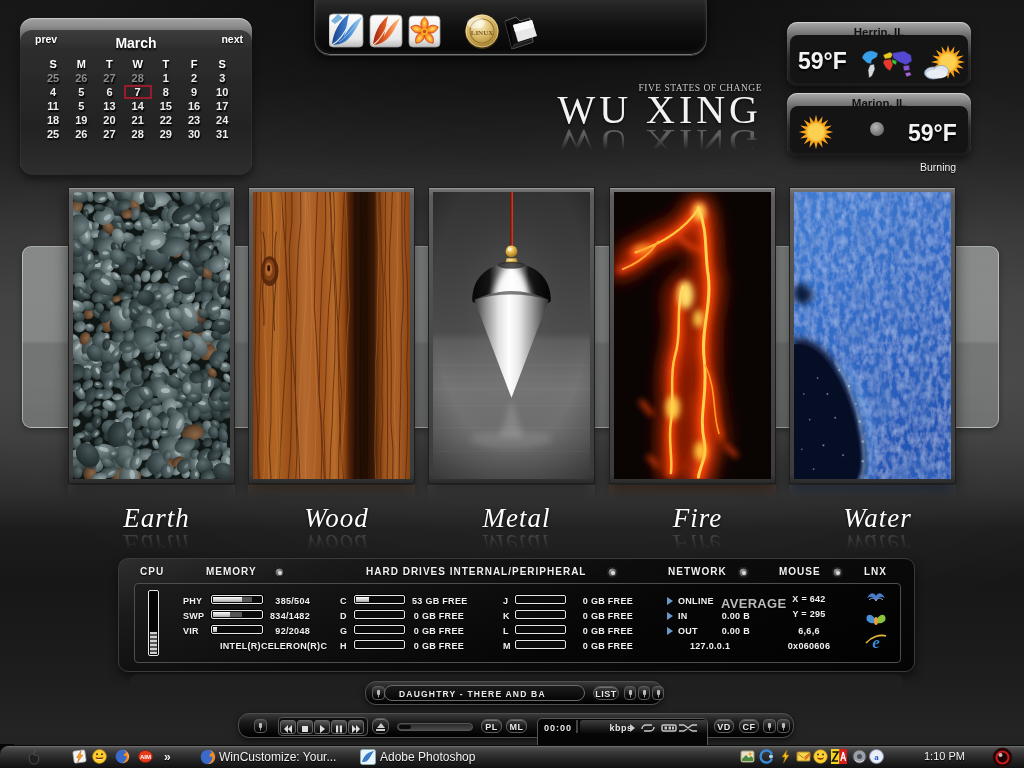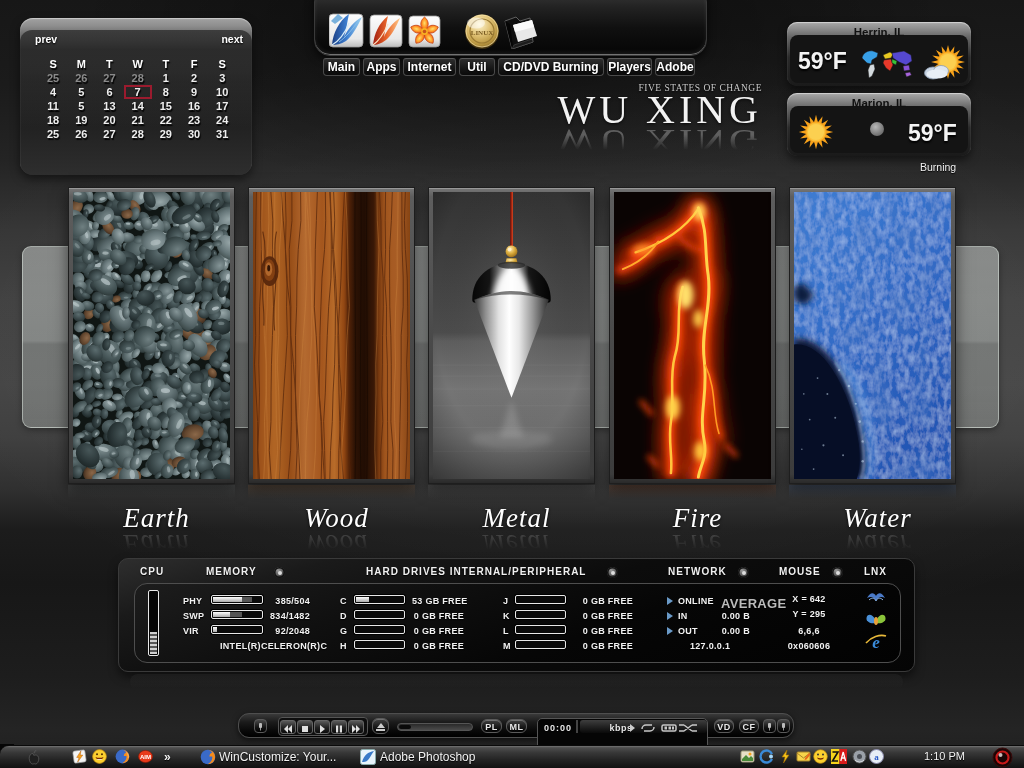--- a/index.html
+++ b/index.html
@@ -14,20 +14,21 @@
 <div id="screen">
 <div class="abs" id="band" style="left:22px;top:246px;width:977px;height:182px;border-radius:9px;
  background:linear-gradient(180deg,rgba(233,238,235,0.44) 0%,rgba(218,225,221,0.42) 52%,rgba(196,203,199,0.36) 54%,rgba(196,202,198,0.34) 100%);
  border:1px solid rgba(225,235,228,0.5);box-shadow:0 2px 6px rgba(0,0,0,0.35)"></div>
 <div class="abs" id="cal" style="left:20px;top:18px;width:232px;height:157px;border-radius:13px;
  background:linear-gradient(180deg,#a2a2a2 0%,#8e8e8e 5%,#6f6f6f 10%,#3f3f3f 20%,#2c2c2c 40%,#222 70%,#2e2e2e 100%);
  box-shadow:inset 0 1px 1px rgba(255,255,255,0.45), 0 4px 10px rgba(0,0,0,0.5);color:#fff">
  <div class="abs" style="left:0;top:12px;width:232px;height:145px;border-radius:12px;background:linear-gradient(180deg,rgba(18,18,18,0.6),rgba(25,25,25,0.28) 30%,rgba(30,30,30,0) 70%)"></div>
  <div class="abs" style="left:15px;top:15px;font-size:10.5px;font-weight:bold;text-shadow:0 1px 2px #000">prev</div>
  <div class="abs" style="right:9px;top:15px;font-size:10.5px;font-weight:bold;text-shadow:0 1px 2px #000">next</div>
+ <div class="abs" style="left:0;top:17px;width:232px;text-align:center;font-size:14px;font-weight:bold;text-shadow:0 2px 2px #000">March</div>
  <table class="abs" style="left:19px;top:39px;border-collapse:collapse;font-size:11px;font-weight:bold;text-align:center;color:#eee">
  <tbody>
           <tr style="color:#fff">
             <td>S</td>
             <td>M</td>
             <td>T</td>
             <td>W</td>
             <td>T</td>
             <td>F</td>
             <td>S</td>
@@ -149,23 +150,20 @@
    <ellipse cx="147" cy="12" rx="9" ry="5.5" fill="#fff" opacity="0.5"></ellipse>
    <text x="153" y="23.5" font-size="7" font-weight="bold" fill="#7a5c22" text-anchor="middle" font-family="Liberation Serif">LINUX</text>
 
    <path d="M176 10 L187 6 L191 10 L201 7 L204 31 L183 38 Z" fill="#0f0f0f" stroke="#606060" stroke-width="1"></path>
    <path d="M184 14 L203 9 L208 25 L189 31 Z" fill="#e8e8e8"></path>
    <path d="M184 14 L203 9 L205 16 L186 21 Z" fill="#fbfbfb"></path>
    <path d="M176 10 L181 13 L184 36 L183 38 Z" fill="#050505"></path>
    <path d="M183 38 L204 31 L203 28 L185 34 Z" fill="#1c1c1c" stroke="#555" stroke-width="0.5"></path>
   </svg>
  </div>
-</div>
-<div class="abs" id="tabs" style="left:323px;top:58px;height:18px;font-size:12px;font-weight:bold;color:#fff;white-space:nowrap">
- <span class="tab" style="width:37px">Main</span><span class="tab" style="width:37px">Apps</span><span class="tab" style="width:53px">Internet</span><span class="tab" style="width:36px">Util</span><span class="tab" style="width:106px">CD/DVD Burning</span><span class="tab" style="width:45px">Players</span><span class="tab" style="width:40px">Adobe</span>
 </div>
 <style>
 .tab{display:inline-block;height:18px;line-height:17px;text-align:center;margin-right:3px;
  background:linear-gradient(180deg,#2e2e2e,#161616 60%,#0a0a0a);border:1px solid #4a4a4a;border-top-color:#5a5a5a;border-radius:3px 3px 4px 4px;text-shadow:0 1px 2px #000}
 </style>
 <div class="abs" id="title" style="left:262px;top:83px;width:500px;text-align:right;color:#fff">
  <div style="font-family:'Liberation Serif',serif;font-size:9.5px;letter-spacing:0.5px;color:#c8c8c8;text-shadow:0 1px 2px #000">FIVE STATES OF CHANGE</div>
  <div id="wux" style="transform:translateZ(0);font-family:'Liberation Serif',serif;font-size:40px;letter-spacing:4px;line-height:33px;color:#f2f2f2;text-shadow:0 1px 3px rgba(0,0,0,0.8)">WU XING</div>
  <div id="wuxr" style="font-family:'Liberation Serif',serif;font-size:40px;letter-spacing:4px;line-height:30px;color:#f2f2f2;transform:scaleY(-0.85);opacity:0.3;
   -webkit-mask-image:linear-gradient(180deg,rgba(0,0,0,0) 15%,rgba(0,0,0,1) 75%);mask-image:linear-gradient(180deg,rgba(0,0,0,0) 15%,rgba(0,0,0,1) 75%)">WU XING</div>
@@ -1208,21 +1206,21 @@
 <div class="plabelr" style="left:433px">Metal</div>
 <div class="plabelr" style="left:614px">Fire</div>
 <div class="plabelr" style="left:794px">Water</div>
 <style>
 #mon{left:118px;top:558px;width:797px;height:114px;border-radius:10px;
  background:linear-gradient(165deg,#2e2e2e 0%,#1a1a1a 18%,#0c0c0c 45%,#050505 100%);
  border:1px solid #3a3a3a;box-shadow:0 5px 10px rgba(0,0,0,0.5);color:#fff}
 #mon .hd{position:absolute;top:7px;font-size:10px;font-weight:bold;letter-spacing:1.0px;color:#f0f0f0;text-shadow:0 1px 1px #000}
 #mon .tgt{position:absolute;top:8px;width:11px;height:11px;border-radius:50%;background:radial-gradient(circle at 38% 32%,#9a9a9a,#3a3a3a 65%);box-shadow:inset 0 0 0 1.5px #111}
 #mon .tgt::after{content:"";position:absolute;left:3.5px;top:3.5px;width:4px;height:4px;border-radius:50%;background:#ddd}
-#mon #inner{position:absolute;left:15px;top:24px;width:767px;height:80px;border:1px solid #4e4e4e;border-radius:13px;
+#mon #inner{position:absolute;left:15px;top:24px;width:767px;height:80px;border:1px solid #4e4e4e;border-radius:4px;
  background:linear-gradient(160deg,#1d1d1d 0%,#101010 30%,#060606 60%,#020202 100%)}
 .mrow{position:absolute;font-size:9px;font-weight:bold;letter-spacing:0.3px;color:#f2f2f2;text-shadow:0 1px 1px #000;white-space:nowrap}
 .mbar{position:absolute;height:9px;border:1px solid #e8e8e8;border-radius:2px;background:#0a0a0a;box-shadow:0 0 0 1px #000}
 .mbar i{position:absolute;left:1px;top:1px;bottom:1px;background:linear-gradient(180deg,#fff,#aaa)}
 .mbar b{position:absolute;top:1px;bottom:1px;background:#555}
 .tri{position:absolute;width:0;height:0;border-left:6px solid #6a9ac8;border-top:4px solid transparent;border-bottom:4px solid transparent}
 </style>
 <div class="abs" id="mon">
  <div class="hd" style="left:21px">CPU</div>
  <div class="hd" style="left:87px">MEMORY</div>
@@ -1310,20 +1308,28 @@
 <div class="abs" style="left:130px;top:674px;width:773px;height:16px;border-radius:8px;background:linear-gradient(180deg,rgba(120,120,120,0.10),rgba(120,120,120,0) 90%)"></div>
 <style>
 .pill{position:absolute;border-radius:11px;background:linear-gradient(180deg,#3a3a3a 0%,#1b1b1b 35%,#0a0a0a 70%,#000 100%);border:1px solid #4e4e4e;box-shadow:0 2px 6px rgba(0,0,0,0.6)}
 .btn{position:absolute;border-radius:6px;background:linear-gradient(180deg,#424242,#161616 60%,#060606);border:1px solid #5a5a5a;box-shadow:inset 0 1px 0 rgba(255,255,255,0.25)}
 .btxt{font-size:9px;font-weight:bold;color:#e8e8e8;text-align:center;letter-spacing:0.5px;text-shadow:0 1px 1px #000}
 .sq{position:absolute;width:13px;height:14px;border-radius:4px;background:linear-gradient(180deg,#4a4a4a,#141414 60%,#000);border:1px solid #5a5a5a}
 .sq::after{content:"";position:absolute;left:4px;top:3px;width:3px;height:5px;background:#bbb;border-radius:1px;box-shadow:0 3.5px 0 -1px #999}
 .tb5{position:absolute;top:2px;width:16px;height:14px;border-radius:3px;background:linear-gradient(180deg,#5a5a5a,#222 55%,#0a0a0a);border:1px solid #666}
 </style>
 
+<div class="pill" style="left:365px;top:681px;width:298px;height:24px">
+ <div class="sq" style="left:6px;top:4px"></div>
+ <div class="abs" style="left:18px;top:3px;width:201px;height:16px;border-radius:8px;border:1px solid #6a6a6a;background:linear-gradient(180deg,#1c1c1c,#050505);color:#e8e8e8;font-size:8.5px;font-weight:bold;letter-spacing:1.2px;line-height:16px;padding-left:14px">DAUGHTRY - THERE AND BA</div>
+ <div class="btn btxt" style="left:227px;top:4px;width:26px;height:14px;line-height:14px;border-radius:7px">LIST</div>
+ <div class="sq" style="left:258px;top:4px;width:12px"></div>
+ <div class="sq" style="left:272px;top:4px;width:12px"></div>
+ <div class="sq" style="left:286px;top:4px;width:12px"></div>
+</div>
 
 <div class="pill" style="left:238px;top:713px;width:556px;height:25px">
  <div class="sq" style="left:15px;top:5px"></div>
  <div class="abs" style="left:39px;top:3px;width:90px;height:19px;border-radius:4px;border:1px solid #555;background:#0e0e0e">
   <div class="tb5" style="left:1px"><svg width="14" height="12" viewBox="0 0 14 12">
             <g fill="#e0e0e0">
               <path d="M7 2 l-4 4 4 4 Z M11 2 l-4 4 4 4 Z"></path>
             </g>
           </svg></div>
   <div class="tb5" style="left:18px"><svg width="14" height="12" viewBox="0 0 14 12">

